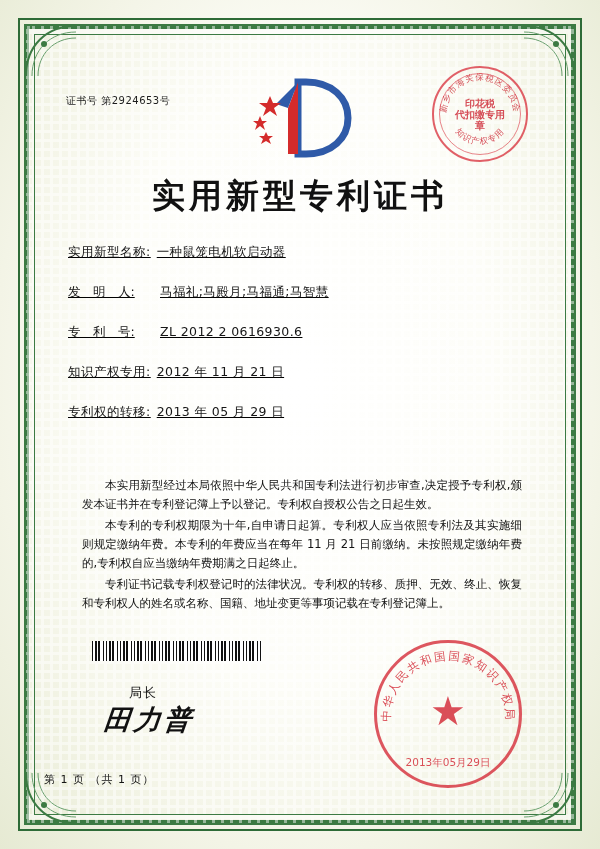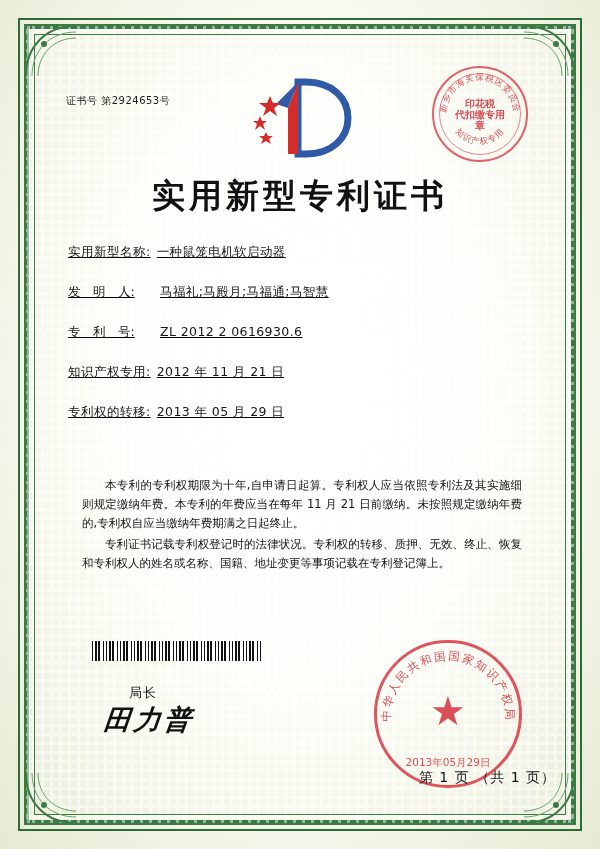--- a/index.html
+++ b/index.html
@@ -270,22 +270,22 @@
     font-size: 10.5px;
     color: #d5313d;
     opacity: .85;
     white-space: nowrap;
   }
 
   .page-footer {
     position: absolute;
     left: 0; right: 0;
     bottom: 18px;
-    text-align: right;
-    font-size: 14px;
+    text-align: left;
+    font-size: 11px;
     color: #151515;
     letter-spacing: 1px;
   }
 </style>
 </head>
 <body>
 
 <div class="certificate">
 
   <div class="border-outer"></div>
@@ -377,20 +377,21 @@
         <span class="field-label">知识产权专用:</span>
         <span class="field-value">2012 年 11 月 21 日</span>
       </div>
       <div class="field-row">
         <span class="field-label">专利权的转移:</span>
         <span class="field-value">2013 年 05 月 29 日</span>
       </div>
     </div>
 
     <div class="paragraphs">
+      <p>本实用新型经过本局依照中华人民共和国专利法进行初步审查,决定授予专利权,颁发本证书并在专利登记簿上予以登记。专利权自授权公告之日起生效。</p>
       <p>本专利的专利权期限为十年,自申请日起算。专利权人应当依照专利法及其实施细则规定缴纳年费。本专利的年费应当在每年 11 月 21 日前缴纳。未按照规定缴纳年费的,专利权自应当缴纳年费期满之日起终止。</p>
       <p>专利证书记载专利权登记时的法律状况。专利权的转移、质押、无效、终止、恢复和专利权人的姓名或名称、国籍、地址变更等事项记载在专利登记簿上。</p>
     </div>
 
     <div class="barcode"></div>
 
     <div class="signature-line">
       <span class="sig-label">局长</span>
       <span class="sig-name">田力普</span>
     </div>

